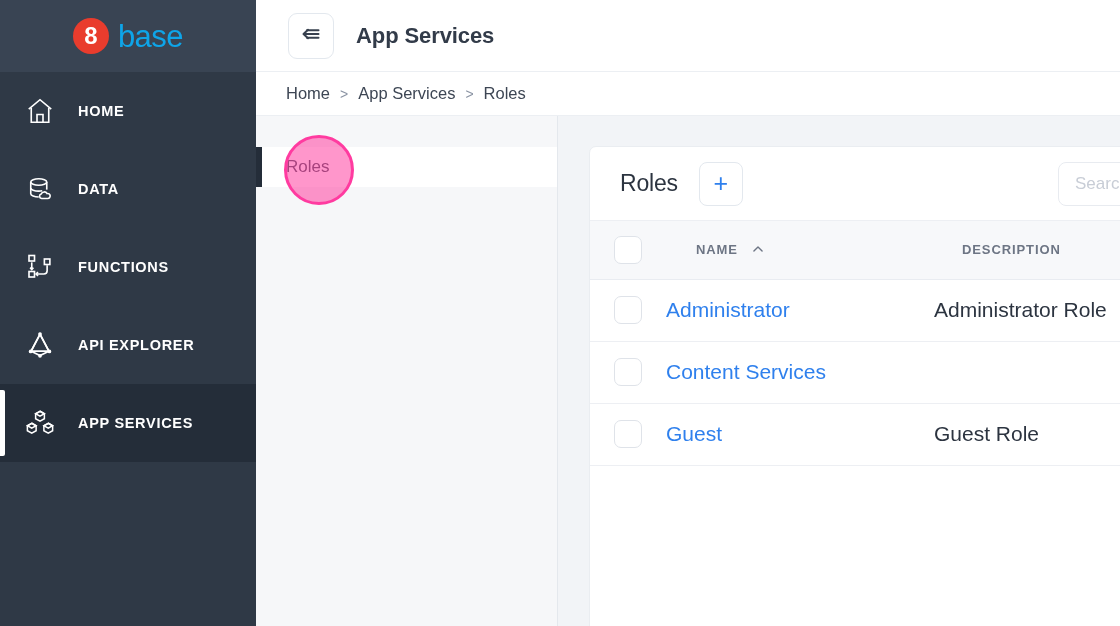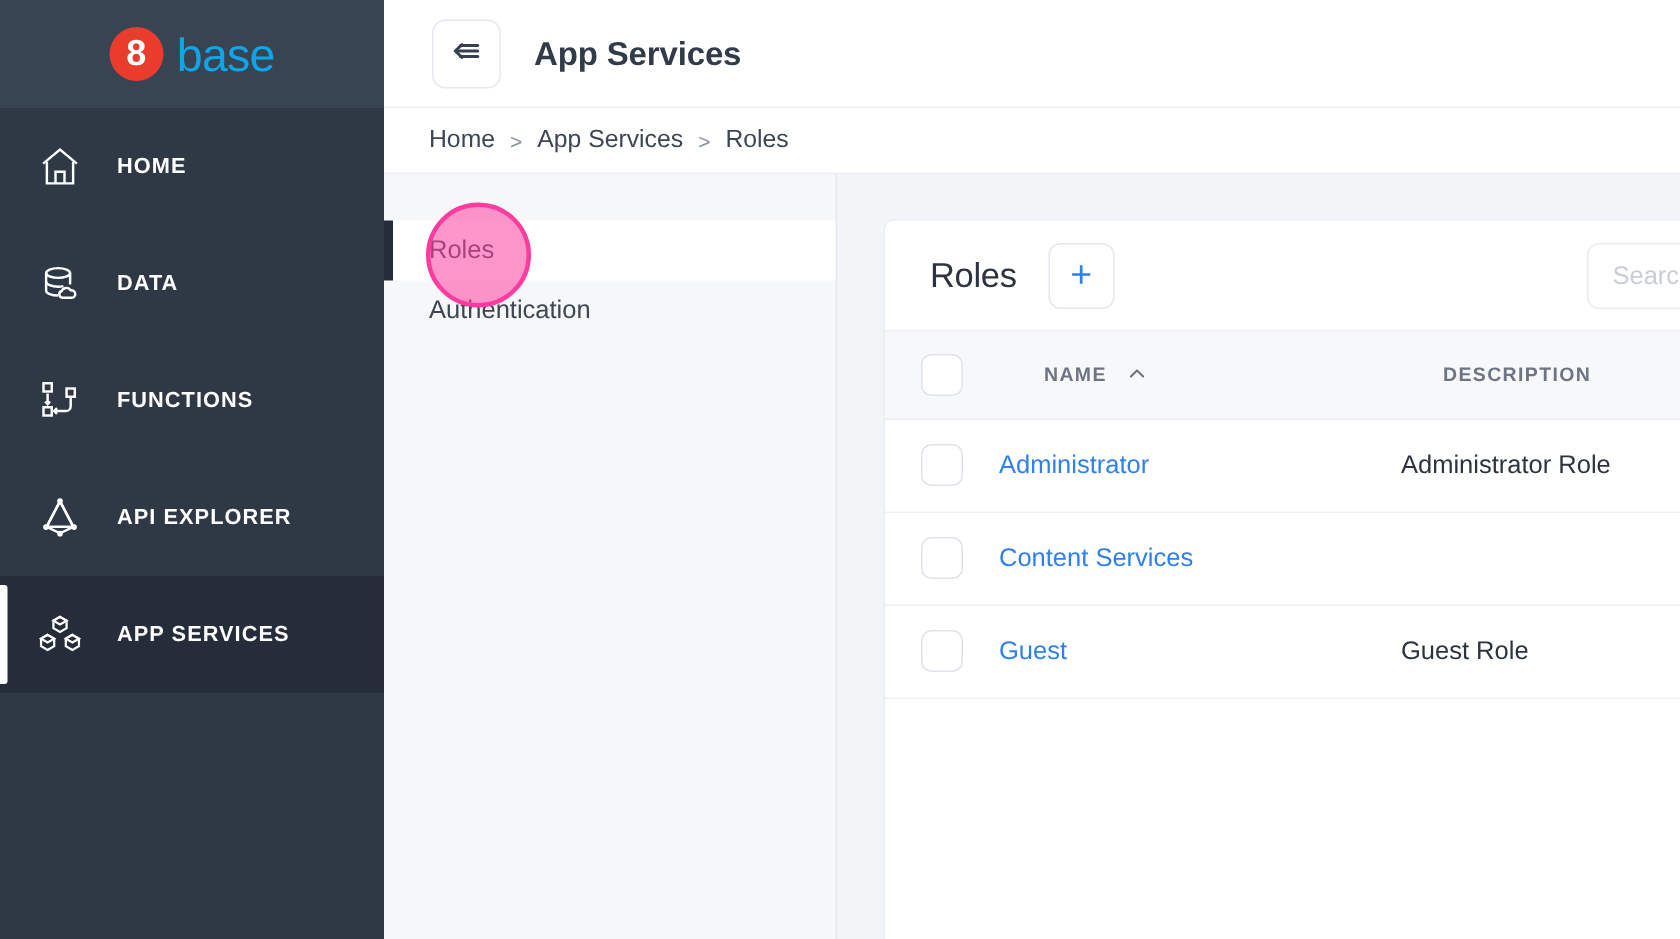--- a/index.html
+++ b/index.html
@@ -185,21 +185,21 @@
   .col-desc  { width: auto; }
   th .th-inner { display: flex; align-items: flex-start; padding-left: 0; }
   th.col-name .th-inner { padding-left: 30px; }
   th.col-desc .th-inner { padding-left: 28px; }
   th.col-check .th-inner { justify-content: center; padding-left: 0; }
   .sort-caret { margin-left: 13px; display: inline-flex; }
 
   table.roles tbody td {
     height: 62px;
     border-bottom: 1px solid #edeff3;
-    font-size: 17px; color: #2c3440;
+    font-size: 21px; color: #2c3440;
     padding: 0;
     vertical-align: middle;
   }
   td.cell-check { text-align: center; }
   td.cell-name { padding-left: 30px; }
   td.cell-desc { padding-left: 28px; white-space: nowrap; }
   .role-link { color: #2f80ed; cursor: pointer; }
 
   .checkbox {
     display: inline-block;
@@ -332,23 +332,20 @@
       <span class="crumb link">App Services</span>
       <span class="crumb-sep">&gt;</span>
       <span class="crumb">Roles</span>
     </div>
 
     <div class="below">
 
       <nav class="subnav">
         <div class="subnav-item active">
           <span>Roles</span>
-        </div>
-        <div class="subnav-item">
-          <span>Authentication</span>
         </div>
       </nav>
 
       <main class="main">
         <section class="card">
 
           <div class="card-head">
             <span class="card-title">Roles</span>
             <button class="add-btn">
               <span>+</span>

